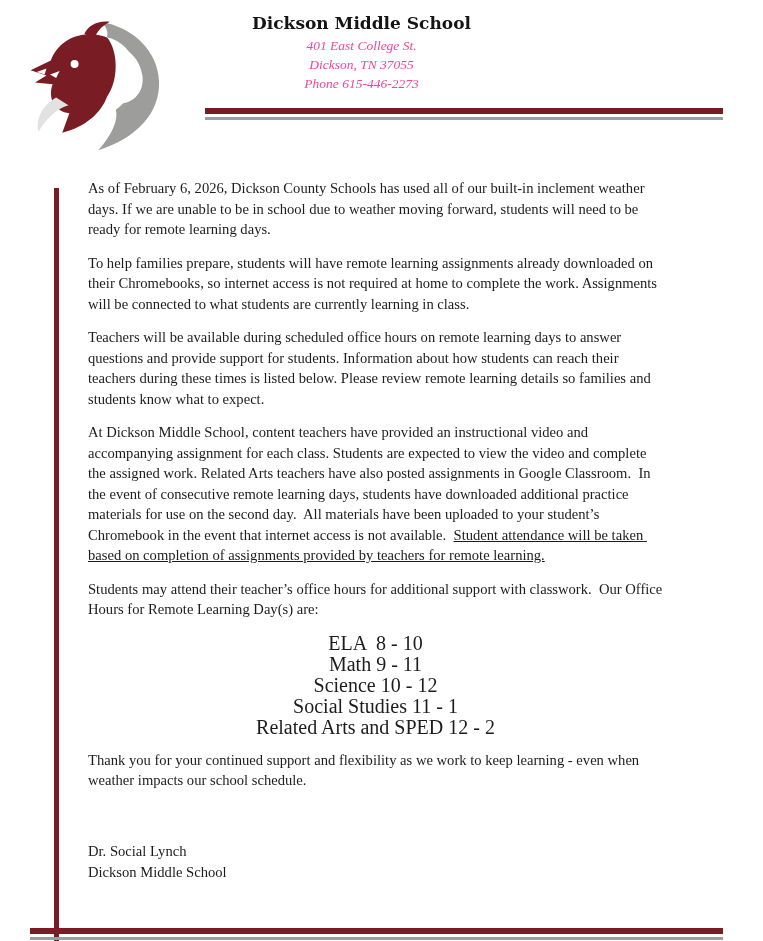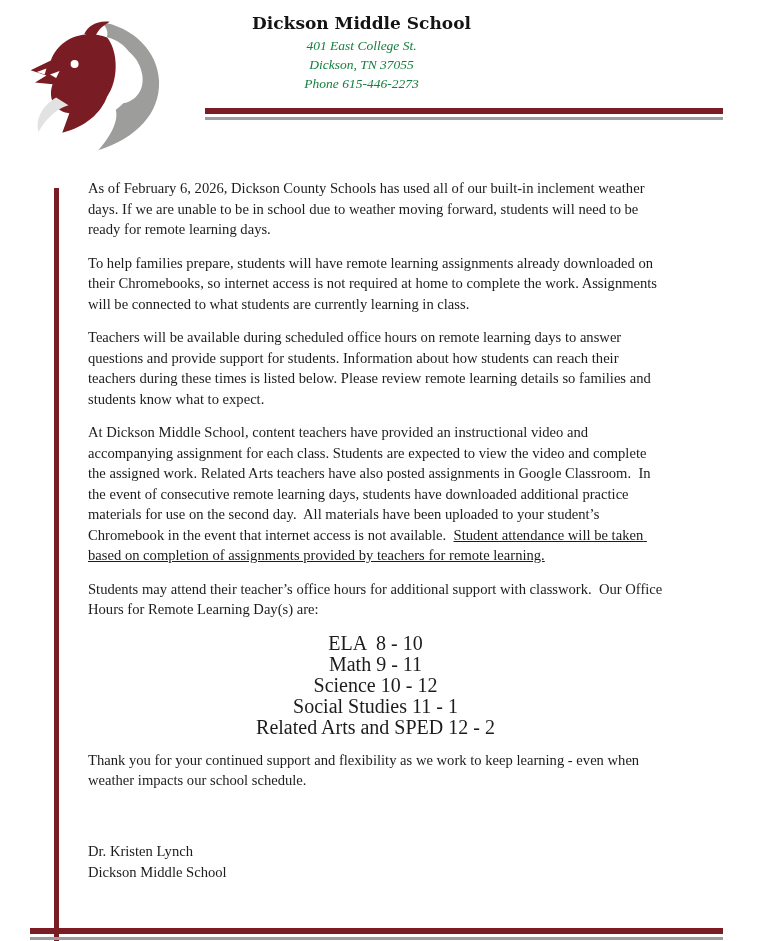--- a/index.html
+++ b/index.html
@@ -9,21 +9,21 @@
     background:#ffffff;
     font-family:"Liberation Serif","DejaVu Serif",serif;
     color:#1c1c1c;
     overflow:hidden;
   }
   .letterhead { position:relative; padding-top:13px; }
   .logo { position:absolute; left:26px; top:20px; width:150px; height:132px; }
   .head-text { text-align:center; }
   .school-name { font-family:"DejaVu Serif",serif; font-size:17px; font-weight:bold; color:#141414; line-height:20px; }
   .principal { font-size:15px; line-height:18px; margin-top:3px; }
-  .addr { font-size:13.5px; font-style:italic; color:#15803d; line-height:19px; }
+  .addr { font-size:13.5px; font-style:italic; color:#ec4899; line-height:19px; }
   .addr-first { margin-top:3px; }
   .top-rules { margin-left:205px; margin-top:15px; }
   .rule-maroon { height:6px; background:#7a1c23; }
   .rule-gray { height:3px; background:#9d9d9c; margin-top:3px; }
   .letter-main { padding:58px 60px 0 88px; }
   .letter-main p { font-size:14.6px; line-height:20.5px; margin:0 0 13px 0; white-space:pre-wrap; }
   .underline { text-decoration:underline; }
   .office-hours { text-align:center; margin:12px 0 12px 0; }
   .oh-line { font-size:20px; line-height:21px; white-space:pre-wrap; }
   .closing { margin-top:50px; }
@@ -72,21 +72,21 @@
       <div class="oh-line">ELA  8 - 10</div>
       <div class="oh-line">Math 9 - 11</div>
       <div class="oh-line">Science 10 - 12</div>
       <div class="oh-line">Social Studies 11 - 1</div>
       <div class="oh-line">Related Arts and SPED 12 - 2</div>
     </div>
 
     <p>Thank you for your continued support and flexibility as we work to keep learning - even when weather impacts our school schedule.</p>
 
     <div class="closing">
-      <div>Dr. Kristen Lynch</div>
+      <div>Dr. Social Lynch</div>
       <div>Dickson Middle School</div>
     </div>
   </main>
 
   <div class="accent-bar"></div>
 
   <footer class="bottom-rules">
     <div class="rule-maroon"></div>
     <div class="rule-gray"></div>
   </footer>

